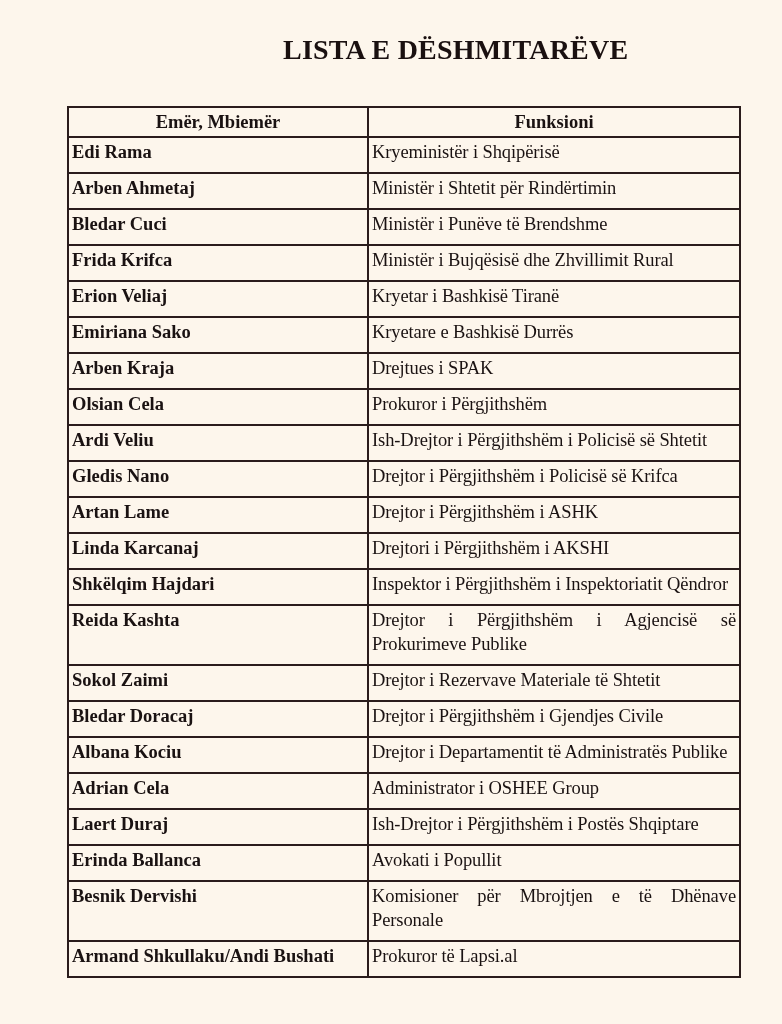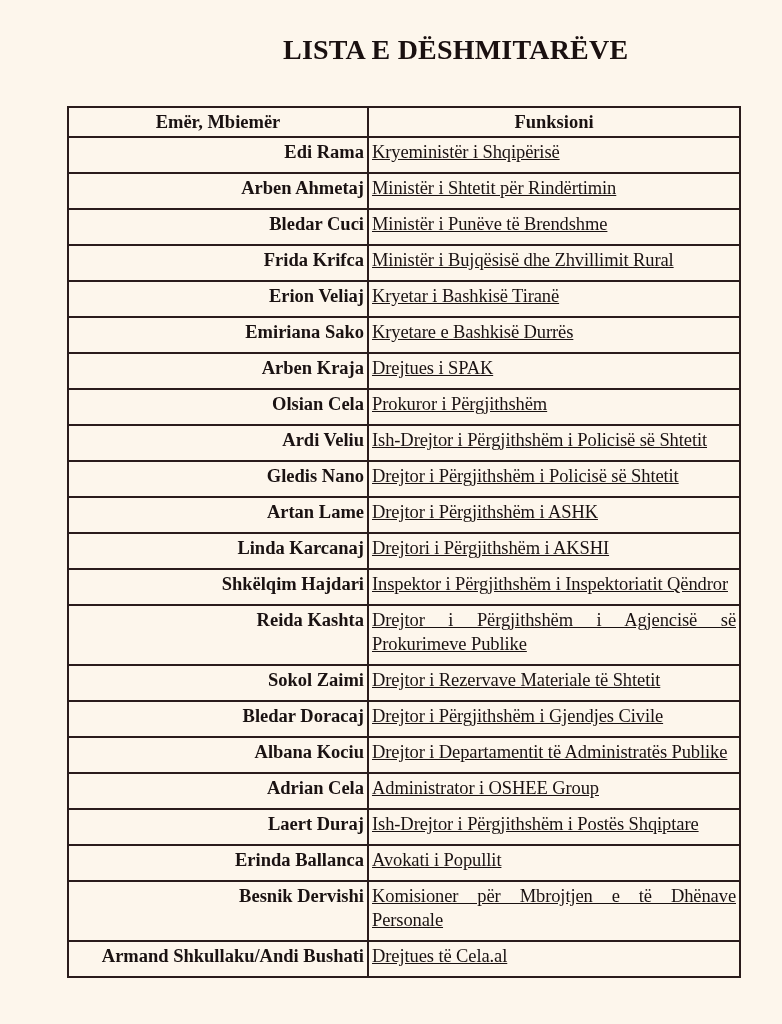--- a/index.html
+++ b/index.html
@@ -42,21 +42,20 @@
       font-size: 18.5px;
     }
     table.witness-table col.c-name { width: 300px; }
     table.witness-table col.c-func { width: 372px; }
     table.witness-table th,
     table.witness-table td {
       border: 2px solid #2a1c1c;
       padding: 0 3px;
       vertical-align: top;
       line-height: 24px;
-      text-align: right;
     }
     table.witness-table th {
       font-weight: bold;
       text-align: center;
       height: 28px;
       line-height: 28px;
       border-radius: 13px;
     }
     table.witness-table td.name-cell {
       font-weight: bold;
@@ -64,21 +63,20 @@
       padding-top: 2px;
       padding-bottom: 1px;
       white-space: nowrap;
     }
     table.witness-table td.func-cell {
       font-weight: normal;
       text-align: justify;
       padding-top: 2px;
       padding-bottom: 8px;
       letter-spacing: -0.1px;
-      text-decoration: underline;
     }
   </style>
 </head>
 <body>
 
 <h1 class="page-title">LISTA E DËSHMITARËVE</h1>
 
 <table class="witness-table">
   <colgroup>
     <col class="c-name">
@@ -122,21 +120,21 @@
       <tr>
         <td class="name-cell">Olsian Cela</td>
         <td class="func-cell">Prokuror i Përgjithshëm</td>
       </tr>
       <tr>
         <td class="name-cell">Ardi Veliu</td>
         <td class="func-cell">Ish-Drejtor i Përgjithshëm i Policisë së Shtetit</td>
       </tr>
       <tr>
         <td class="name-cell">Gledis Nano</td>
-        <td class="func-cell">Drejtor i Përgjithshëm i Policisë së Shtetit</td>
+        <td class="func-cell">Drejtor i Përgjithshëm i Policisë së Krifca</td>
       </tr>
       <tr>
         <td class="name-cell">Artan Lame</td>
         <td class="func-cell">Drejtor i Përgjithshëm i ASHK</td>
       </tr>
       <tr>
         <td class="name-cell">Linda Karcanaj</td>
         <td class="func-cell">Drejtori i Përgjithshëm i AKSHI</td>
       </tr>
       <tr>
@@ -170,16 +168,16 @@
       <tr>
         <td class="name-cell">Erinda Ballanca</td>
         <td class="func-cell">Avokati i Popullit</td>
       </tr>
       <tr>
         <td class="name-cell">Besnik Dervishi</td>
         <td class="func-cell">Komisioner për Mbrojtjen e të Dhënave Personale</td>
       </tr>
       <tr>
         <td class="name-cell">Armand Shkullaku/Andi Bushati</td>
-        <td class="func-cell">Drejtues të Cela.al</td>
+        <td class="func-cell">Prokuror të Lapsi.al</td>
       </tr>
     </tbody>
 </table>
 
 </body></html>

